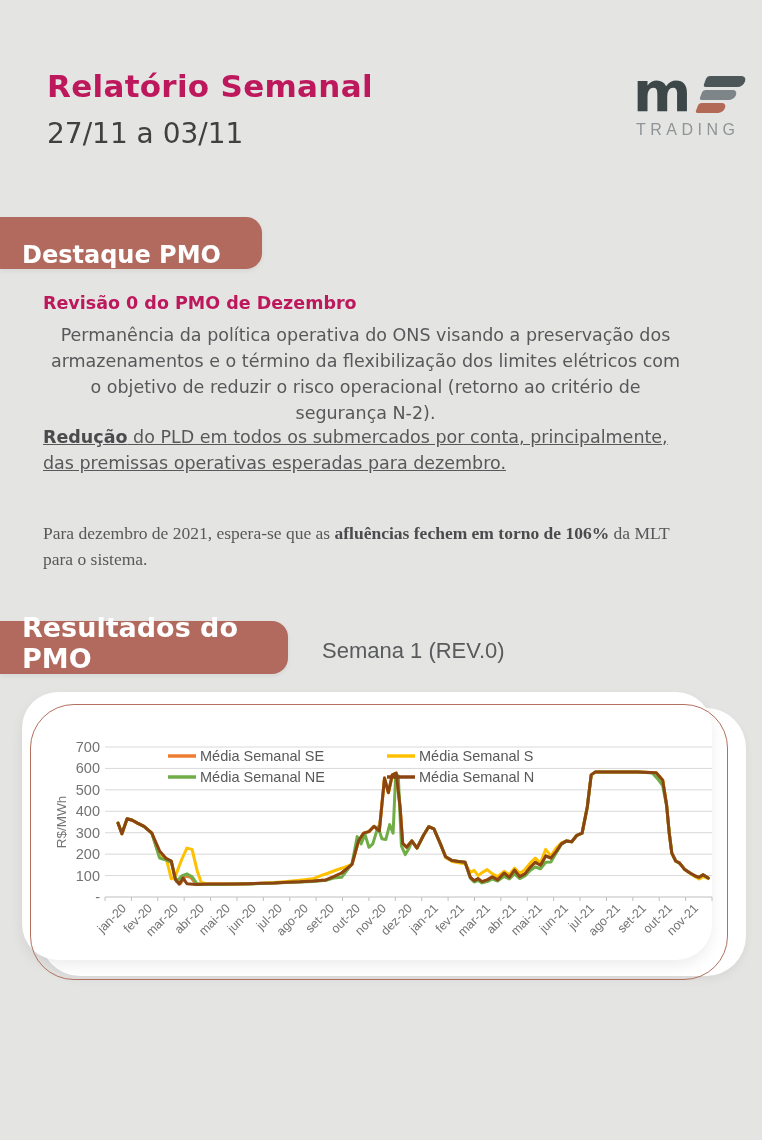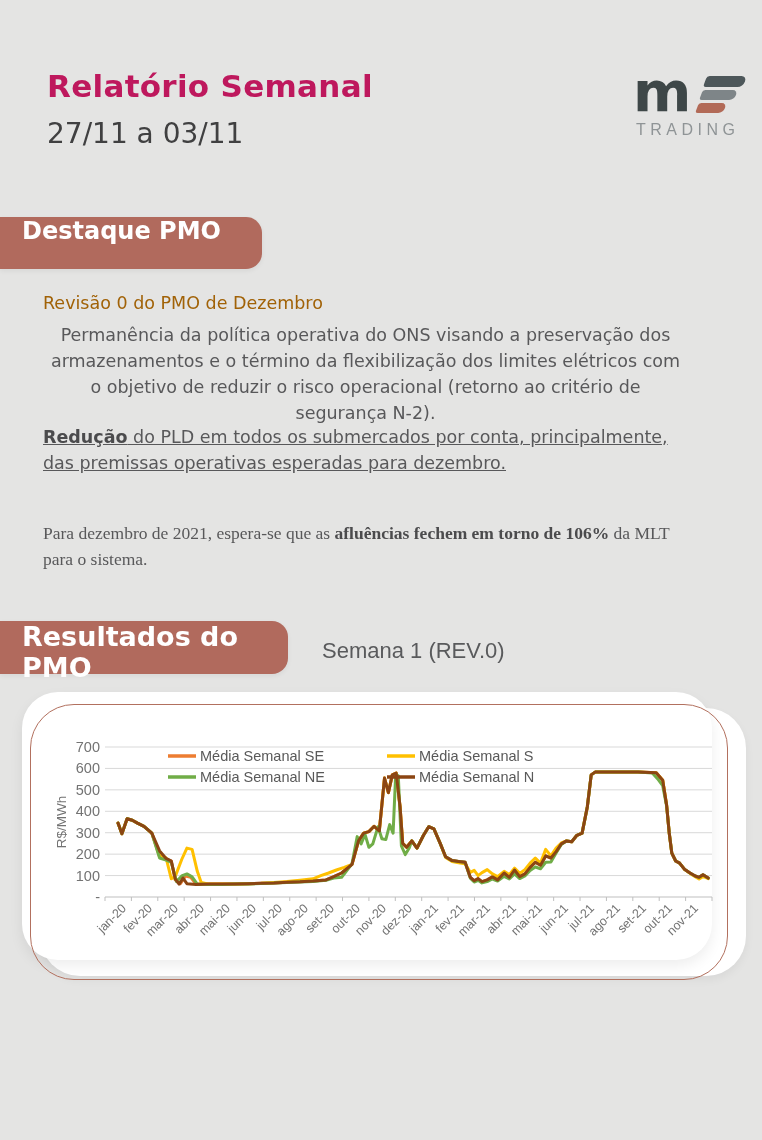--- a/index.html
+++ b/index.html
@@ -15,26 +15,26 @@
   .logo-row { display:flex; align-items:flex-end; }
   .logo-m { font-size:56px; font-weight:bold; color:#3e4748; line-height:.78; }
   .logo-bars { display:flex; flex-direction:column; gap:3px; margin-left:5px; margin-bottom:1px; }
   .bar { transform:skewX(-20deg); border-radius:3px 6px 6px 3px; }
   .bar-1 { width:40px; height:11px; background:#4d575a; margin-left:9px; }
   .bar-2 { width:35px; height:10px; background:#7e8588; margin-left:5px; }
   .bar-3 { width:28px; height:10px; background:#b26a57; margin-left:1px; }
   .logo-brand { margin-top:7px; margin-left:3px; font-family:"Liberation Sans",sans-serif; font-size:16px; letter-spacing:4.5px; color:#8f9496; }
 
   .badge { position:absolute; left:0; background:#b16a5d; color:#ffffff; font-weight:bold;
-           border-radius:0 16px 16px 0; display:flex; align-items:flex-start; padding-left:22px; box-sizing:border-box;
+           border-radius:0 16px 16px 0; display:flex; align-items:flex-end; padding-left:22px; box-sizing:border-box;
            box-shadow:0 2px 5px rgba(0,0,0,0.06); }
   .badge-destaque   { top:217px; width:262px; height:52px; font-size:24px; }
   .badge-resultados { top:621px; width:288px; height:53px; font-size:27px; }
 
-  .section-heading { position:absolute; left:43px; top:293px; font-size:17.5px; font-weight:normal; color:#a16207; }
+  .section-heading { position:absolute; left:43px; top:293px; font-size:17.5px; font-weight:bold; color:#be185d; }
   .para { position:absolute; left:43px; width:645px; font-size:17.5px; line-height:26px; color:#58585a; }
   .para b { color:#4b4b4d; }
   .para-1 { top:322px;text-align:center; }
   .para-2 { top:424px;text-decoration:underline; }
   .para-3 { top:520px;font-family:Liberation Serif, serif; }
 
   .subtitle { position:absolute; left:322px; top:638px; font-size:22px; color:#595a5c; font-family:"Liberation Sans",sans-serif; }
 
   .card-back  { position:absolute; left:40px; top:708px; width:706px; height:268px; background:#ffffff; border-radius:40px; box-shadow:0 4px 10px rgba(0,0,0,0.05); }
   .card-front { position:absolute; left:22px; top:692px; width:690px; height:268px; background:#ffffff; border-radius:36px; box-shadow:0 6px 14px rgba(0,0,0,0.07); }

